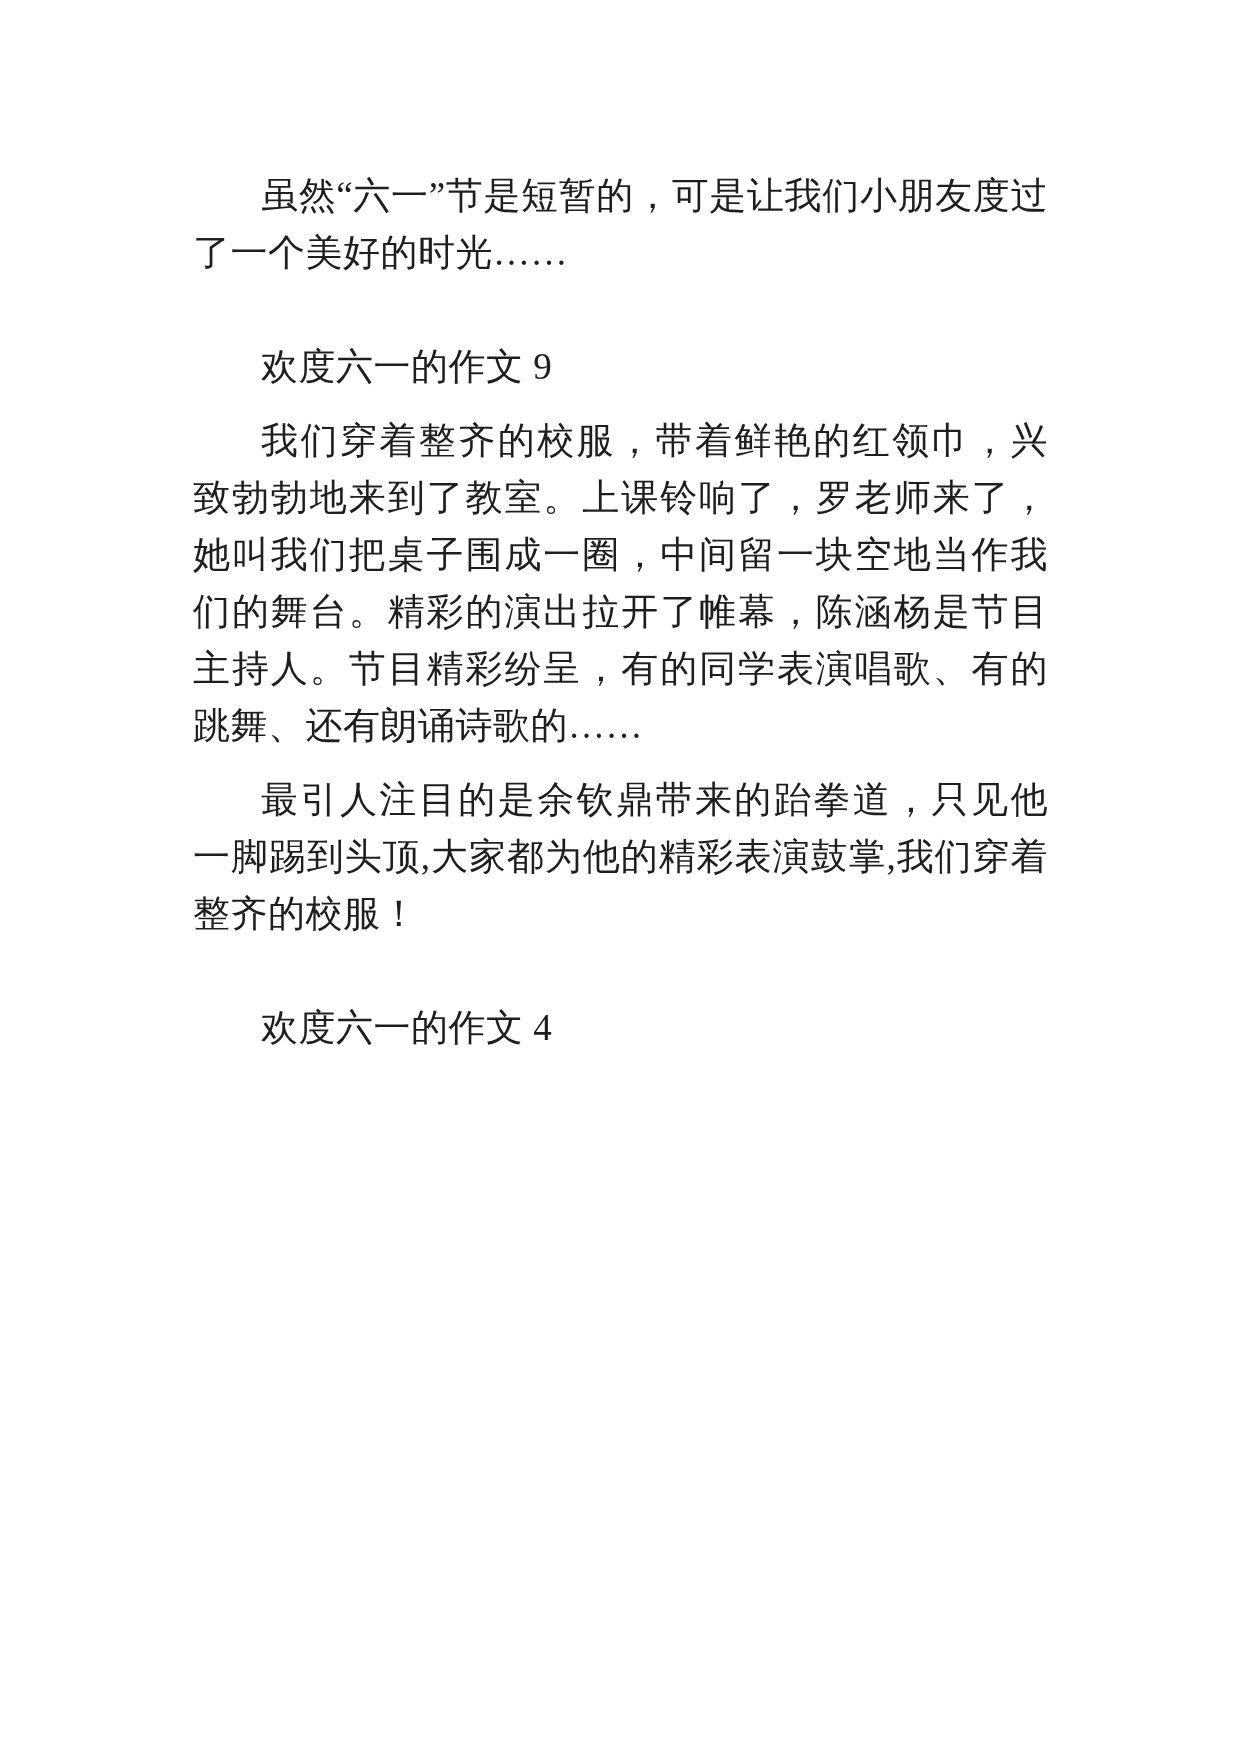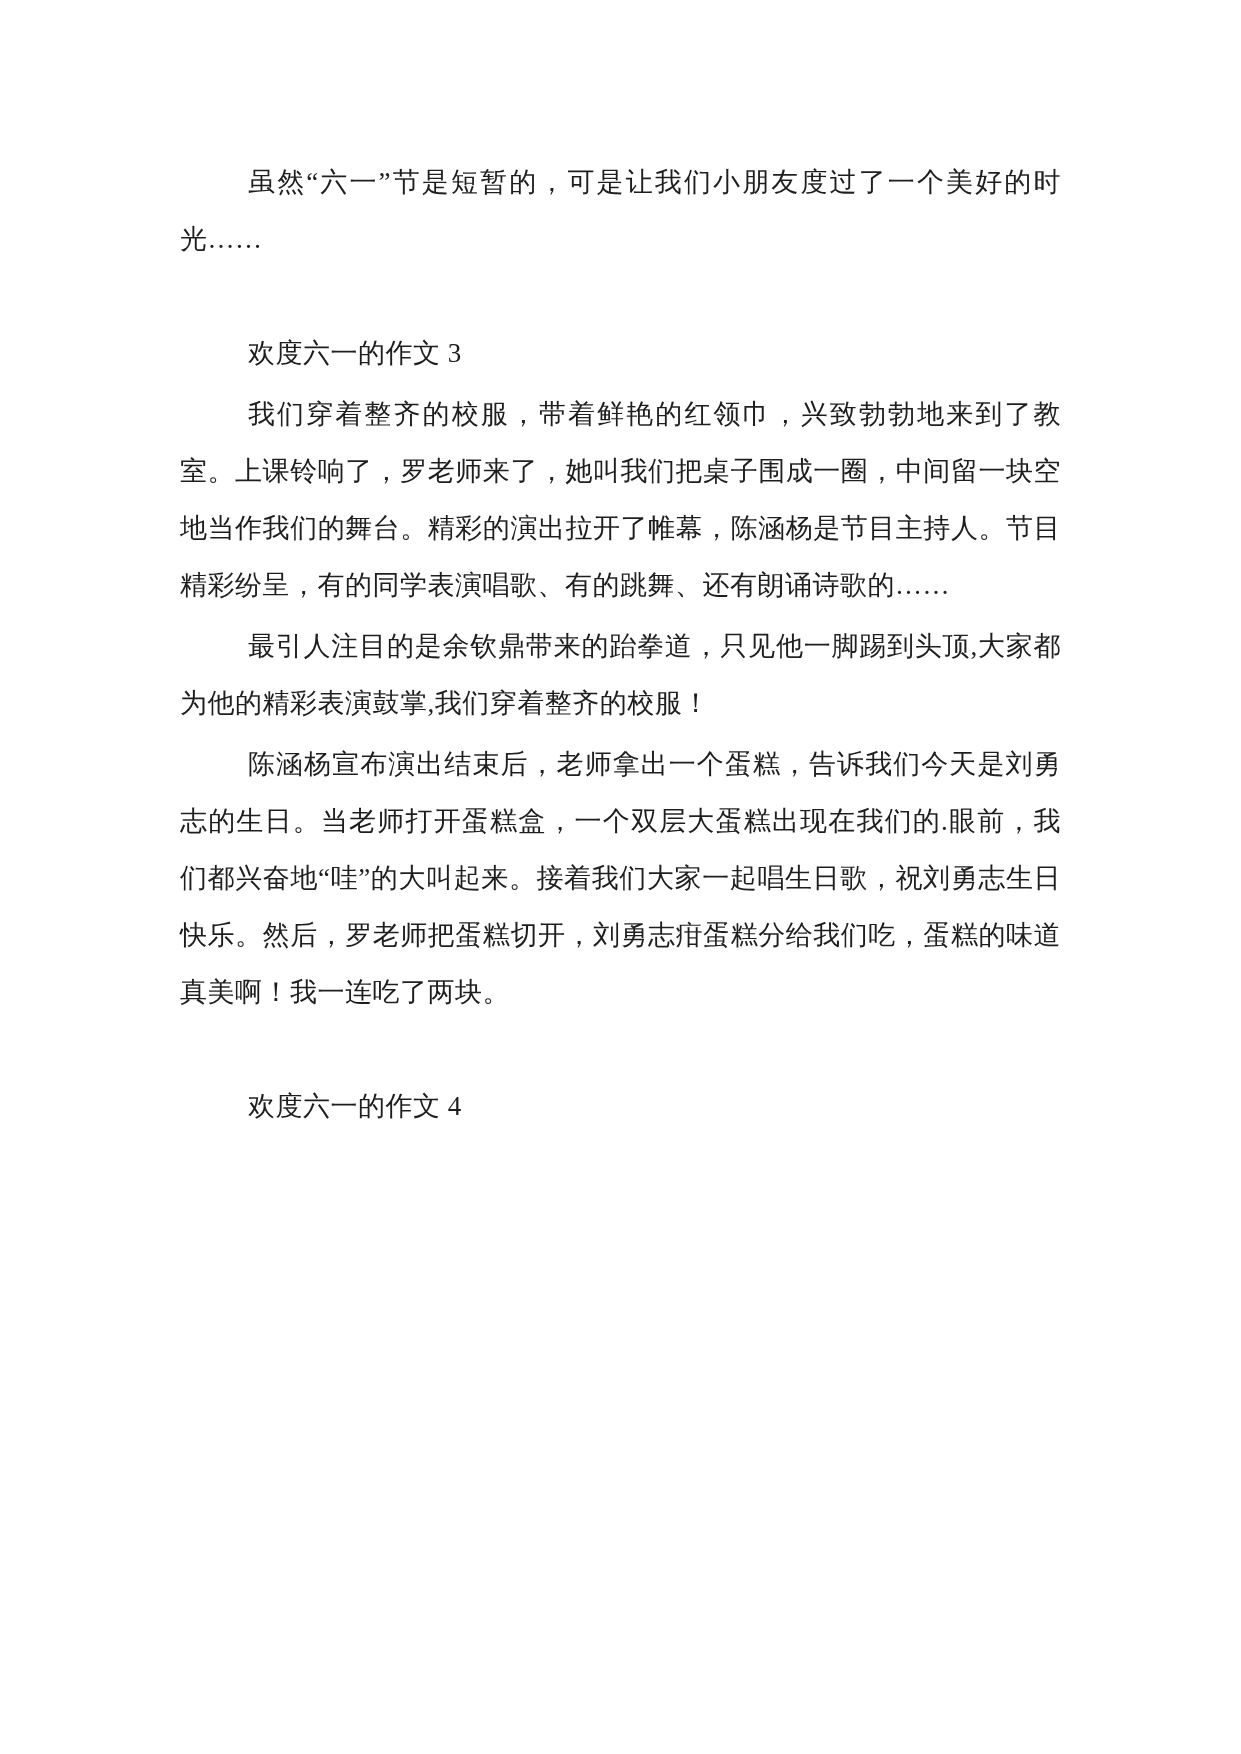--- a/index.html
+++ b/index.html
@@ -13,37 +13,36 @@
     height: 1754px;
     margin: 0 auto;
     background: #ffffff;
     box-sizing: border-box;
     padding: 150px 176px 0 176px;
     overflow: hidden;
     font-family: "Liberation Serif", "DejaVu Serif", serif;
     color: #1e1e1e;
   }
   .block {
-    margin: 4px;
-    font-size: 27px;
+    margin: 17px;
+    font-size: 37px;
     line-height: 57px;
     text-align: justify;
     text-justify: inter-ideograph;
     text-indent: 68px;
     letter-spacing: 0.5px;
     word-break: break-all;
   }
   .heading {
     margin-top: 57px;
     text-align: left;
   }
 </style>
 </head>
 <body>
 
 <div class="page" id="page-root">
     <p class="block">虽然“六一”节是短暂的，可是让我们小朋友度过了一个美好的时光……</p>
-    <p class="block heading">欢度六一的作文 3</p>
+    <p class="block heading">欢度六一的作文 9</p>
     <p class="block">我们穿着整齐的校服，带着鲜艳的红领巾，兴致勃勃地来到了教室。上课铃响了，罗老师来了，她叫我们把桌子围成一圈，中间留一块空地当作我们的舞台。精彩的演出拉开了帷幕，陈涵杨是节目主持人。节目精彩纷呈，有的同学表演唱歌、有的跳舞、还有朗诵诗歌的……</p>
     <p class="block">最引人注目的是余钦鼎带来的跆拳道，只见他一脚踢到头顶,大家都为他的精彩表演鼓掌,我们穿着整齐的校服！</p>
-    <p class="block">陈涵杨宣布演出结束后，老师拿出一个蛋糕，告诉我们今天是刘勇志的生日。当老师打开蛋糕盒，一个双层大蛋糕出现在我们的.眼前，我们都兴奋地“哇”的大叫起来。接着我们大家一起唱生日歌，祝刘勇志生日快乐。然后，罗老师把蛋糕切开，刘勇志疳蛋糕分给我们吃，蛋糕的味道真美啊！我一连吃了两块。</p>
     <p class="block heading">欢度六一的作文 4</p>
   </div>
 
 </body></html>

